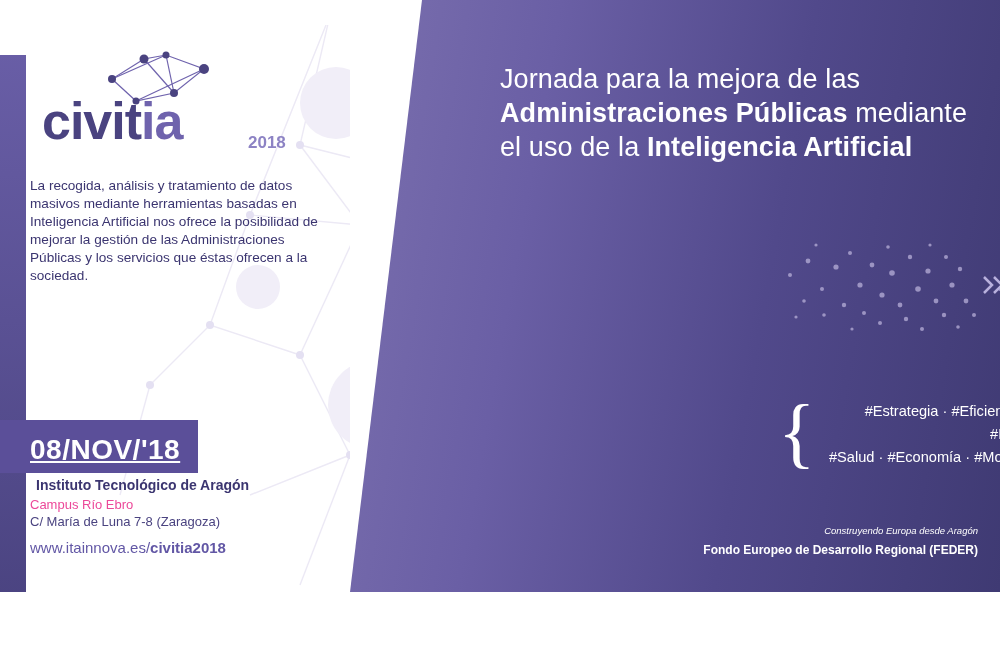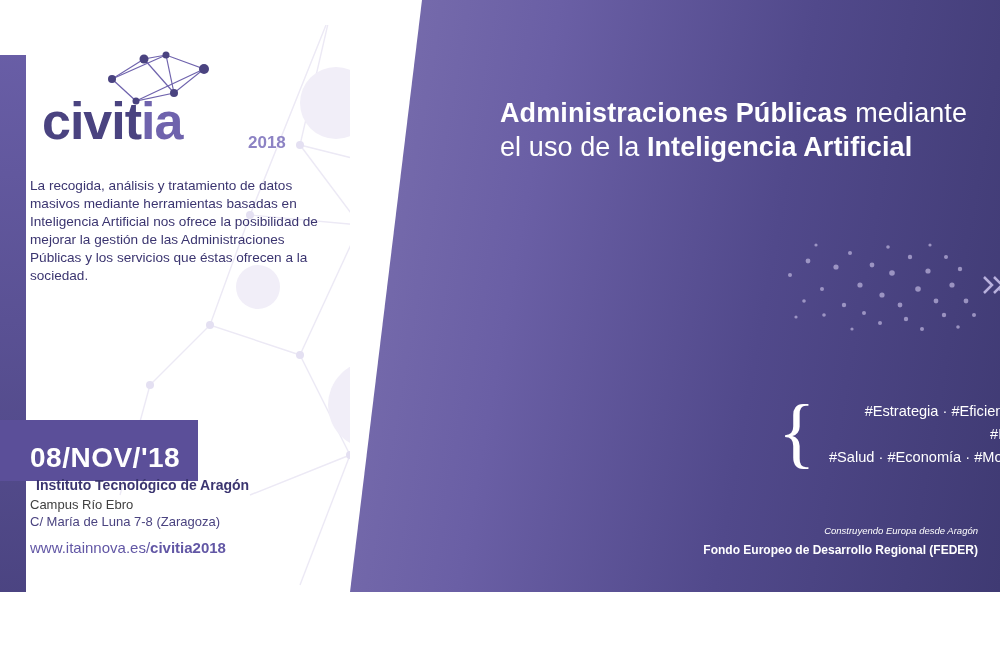--- a/index.html
+++ b/index.html
@@ -103,37 +103,38 @@
 
   
   .date-badge {
     position: absolute;
     left: 0; top: 395px;
     background: #5b4f99;
     color: #ffffff;
     font-size: 28px;
     font-weight: bold;
     letter-spacing: 0.5px;
-    padding: 24px 18px 9px 30px;
+    padding: 16px 18px 9px 30px;
     line-height: 1;
+    text-decoration: underline;
   }
 
   
   .venue-name {
     position: absolute;
     left: 36px; top: 452px;
     font-size: 14px;
     font-weight: bold;
     color: #3b3570;
   }
   .venue-line1 {
     position: absolute;
     left: 30px; top: 472px;
     font-size: 13px;
-    color: #404040;
+    color: #ec4899;
   }
   .venue-line2 {
     position: absolute;
     left: 30px; top: 489px;
     font-size: 13px;
     color: #4a4380;
   }
   .web-url {
     position: absolute;
     left: 30px; top: 514px;
@@ -298,21 +299,21 @@
     <div class="venue-name">Instituto Tecnológico de Aragón</div>
     <div class="venue-line1">Campus Río Ebro</div>
     <div class="venue-line2">C/ María de Luna 7-8 (Zaragoza)</div>
 
     <a class="web-url" href="#"><span>www.itainnova.es/</span><span class="bold">civitia2018</span></a>
   </div>
 
   <div class="right-panel">
 
     <div class="headline">
-      <br>
+      <span>Jornada para la mejora de las</span><br>
       <b>Administraciones Públicas</b><span> mediante</span><br>
       <span>el uso de la </span><b>Inteligencia Artificial</b>
     </div>
 
     <div class="brain-area">
       <svg class="brain-svg" viewBox="0 0 580 160">
         <defs>
           <g id="dotcloud"></g>
         </defs>
 

